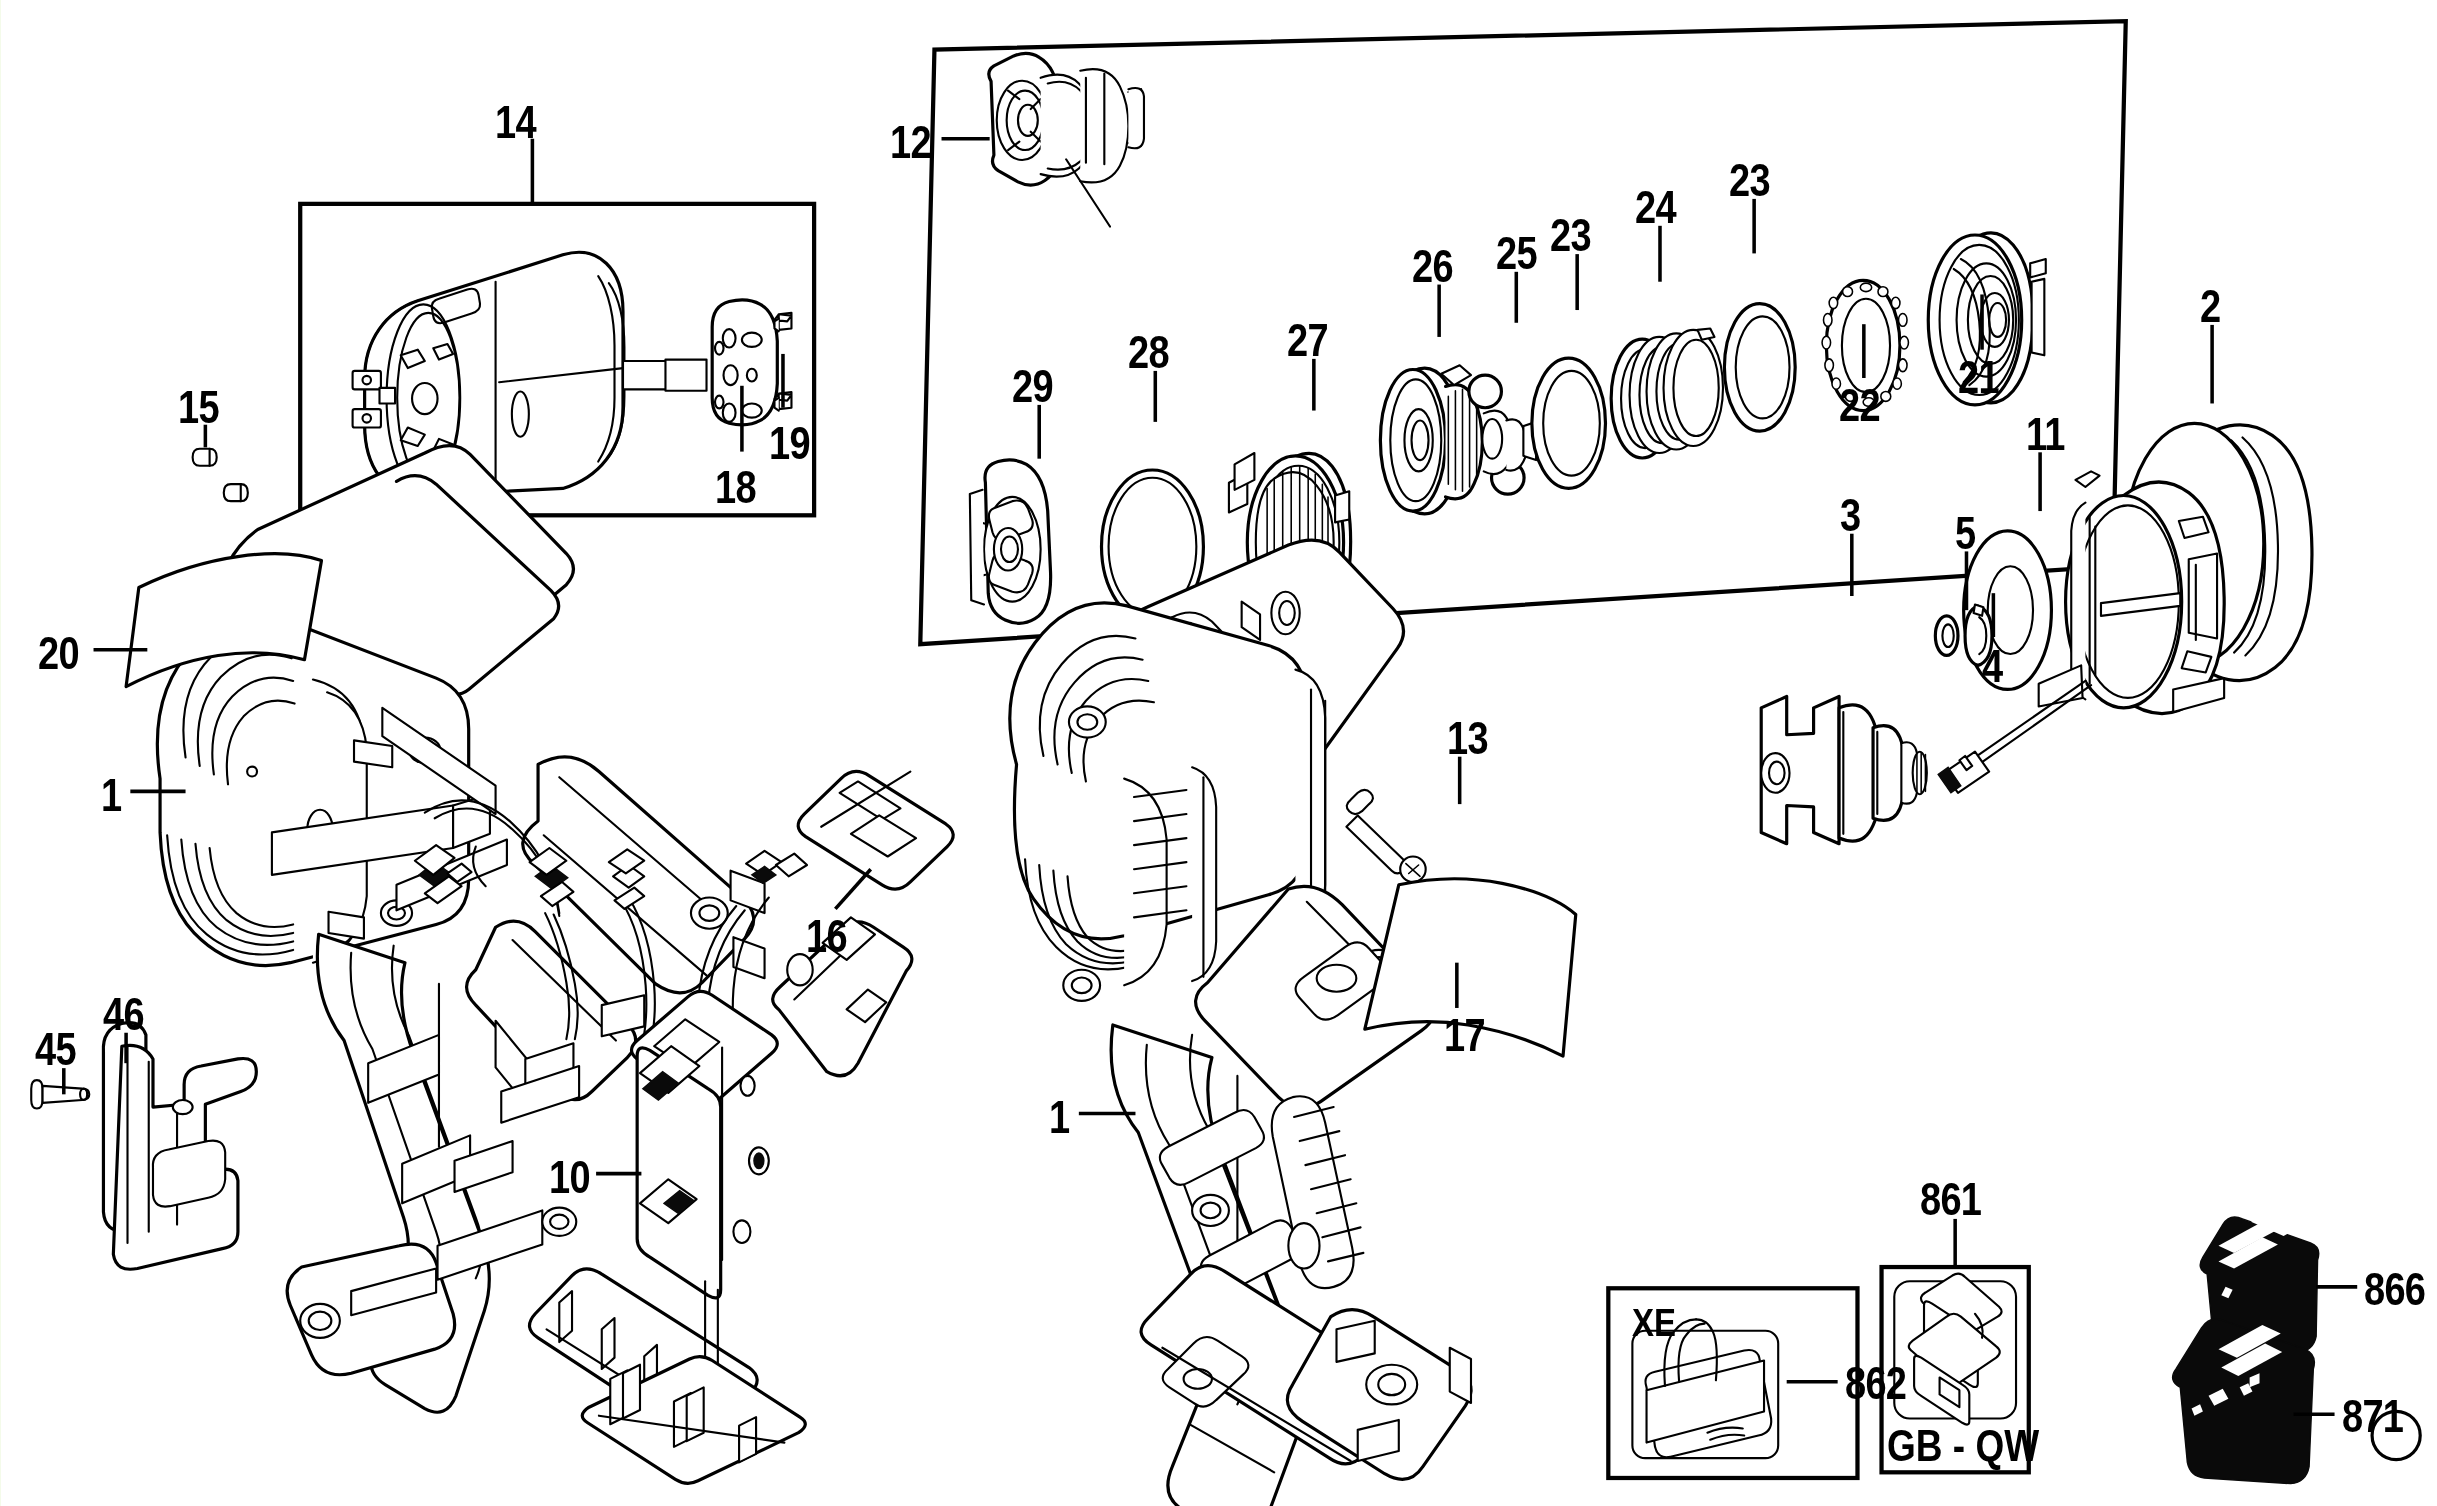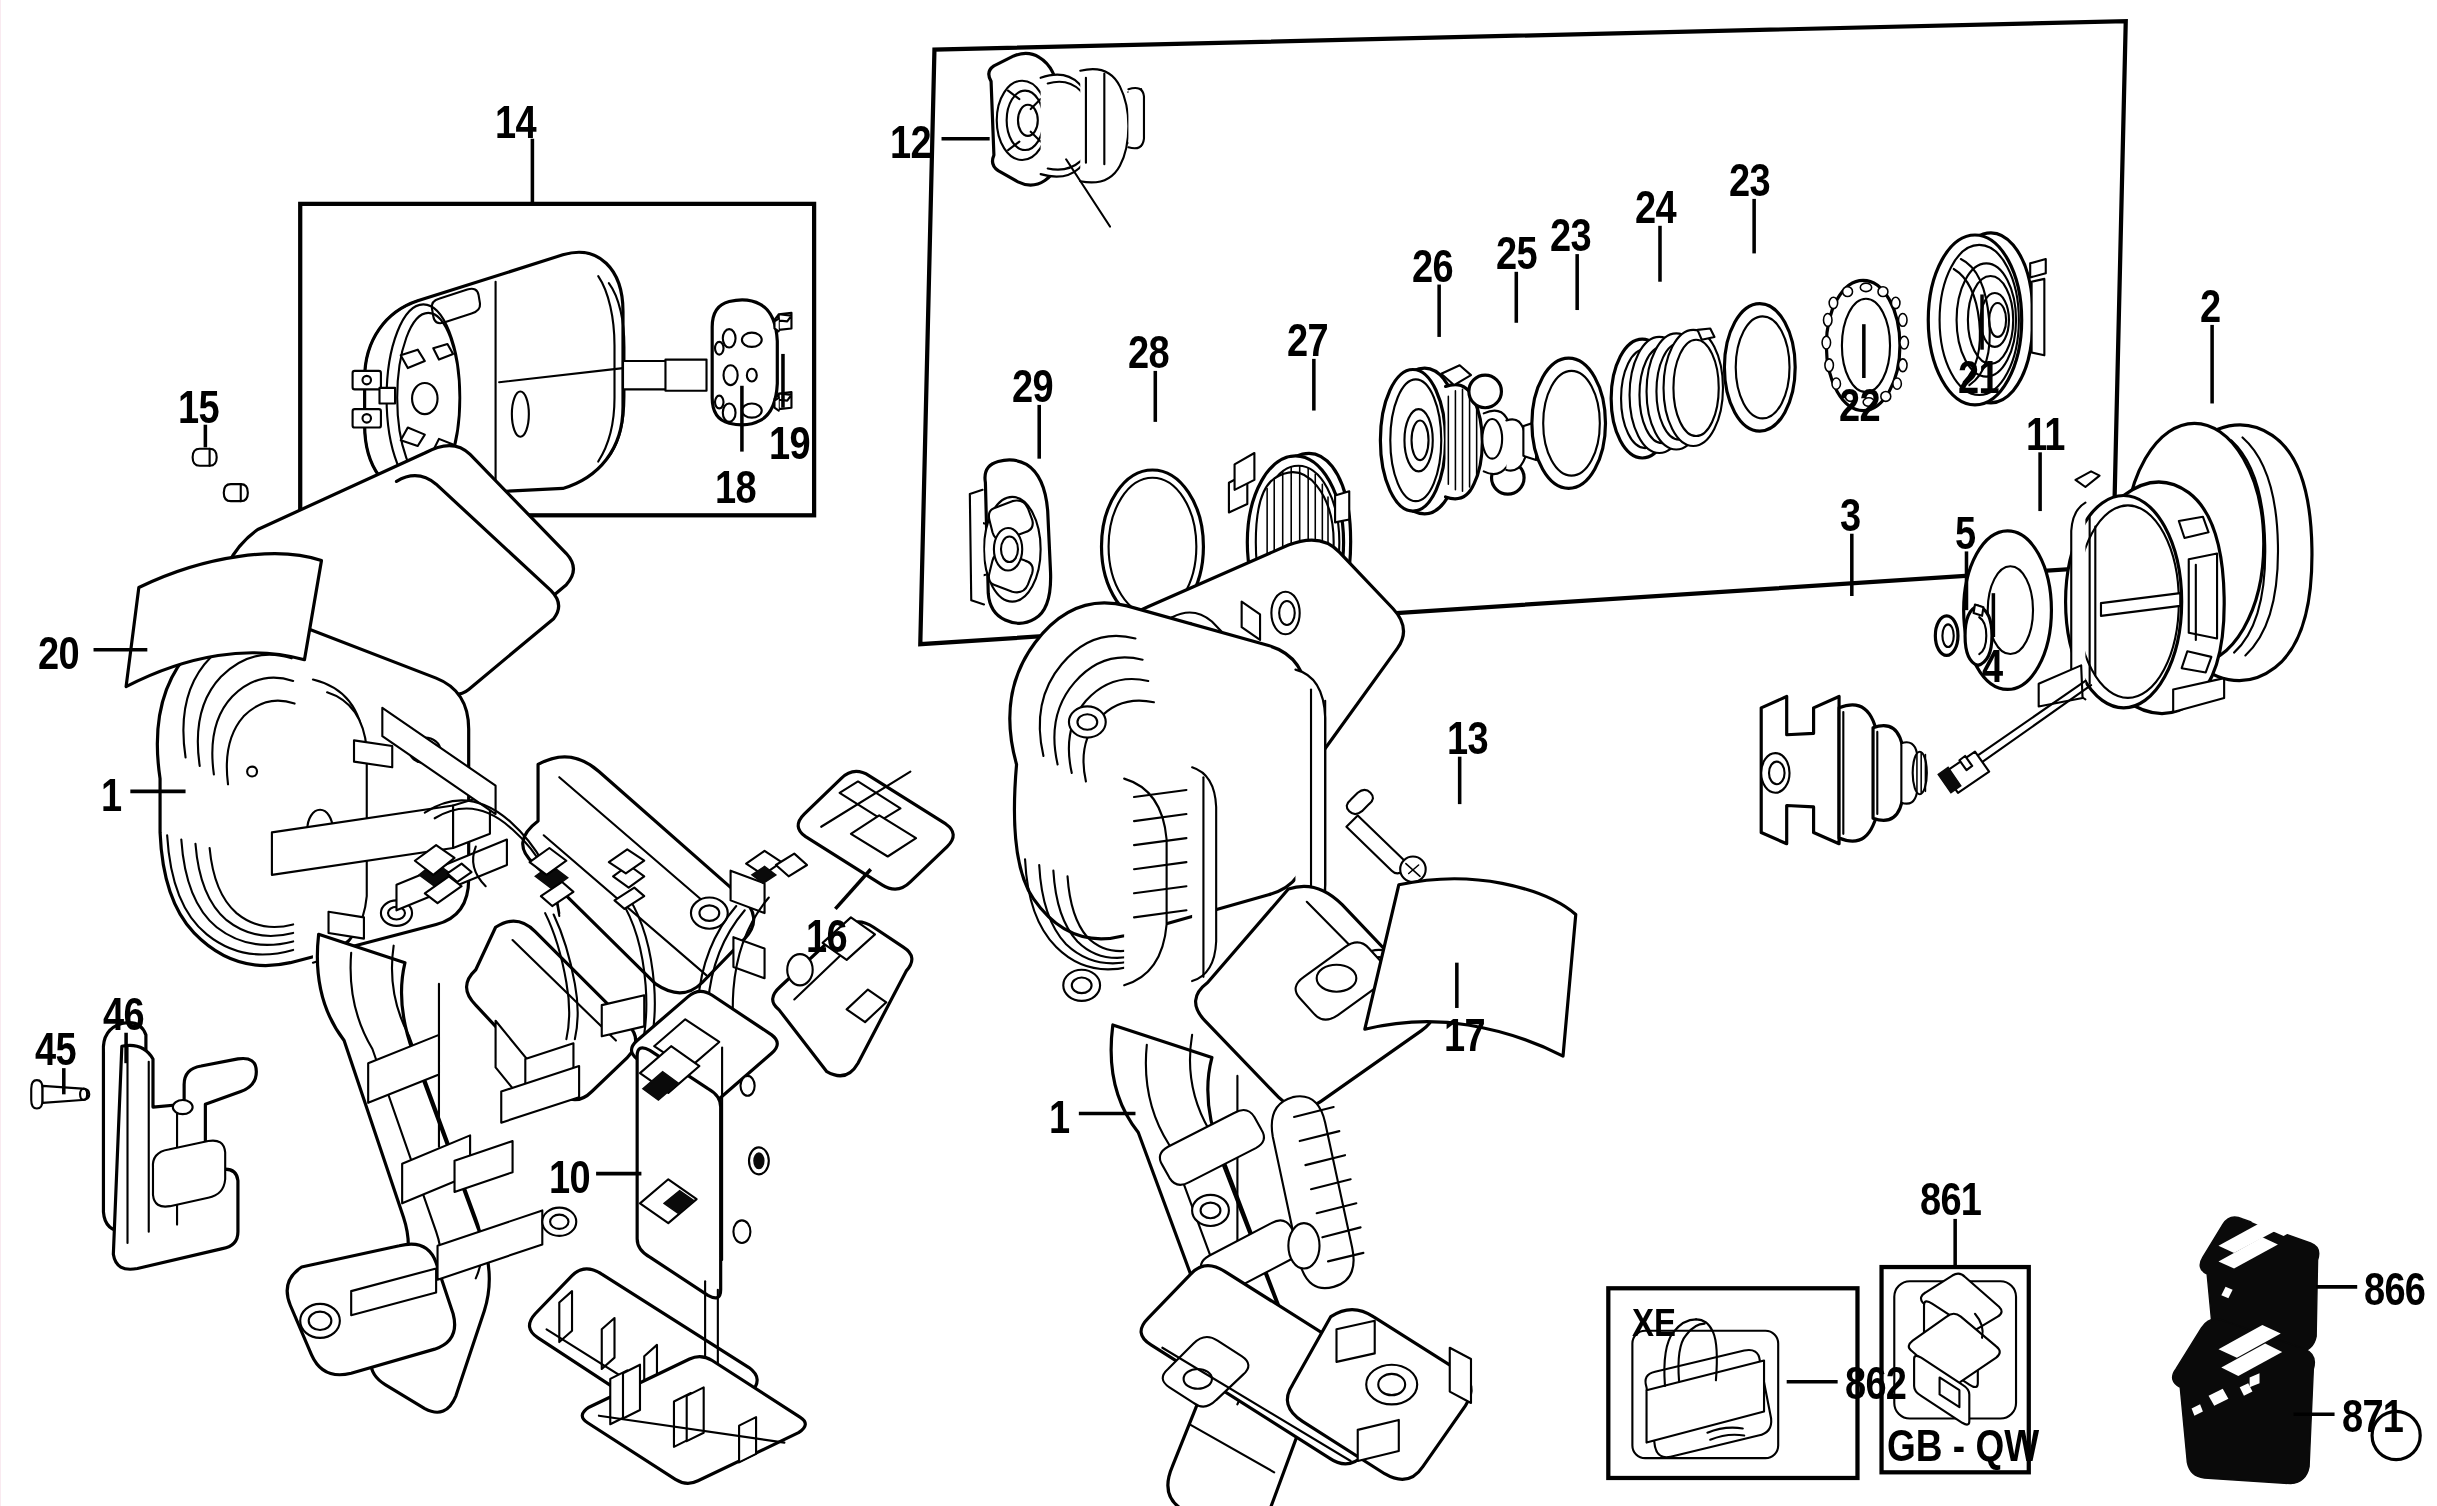--- a/index.html
+++ b/index.html
@@ -1,18 +1,18 @@
 <!DOCTYPE html>
 <html style="font-size:11.3px"><head>
 <meta charset="utf-8">
 <title>Exploded Parts Diagram</title>
 <style>
   html,body{margin:0;padding:0;background:#fff;}
   body{font-family:"Liberation Sans",sans-serif;}
-  #stage{position:relative;width:2438px;height:1507px;background:#be185d;overflow:hidden;}
+  #stage{position:relative;width:2438px;height:1507px;background:#84cc16;overflow:hidden;}
   #stage svg{position:absolute;left:0;top:0;}
   .callout{
     position:absolute;
     font-family:"Liberation Sans",sans-serif;
     font-weight:bold;
     font-size:38px;
     color:#000;
     line-height:1;
     white-space:nowrap;
     letter-spacing:-0.7px;

